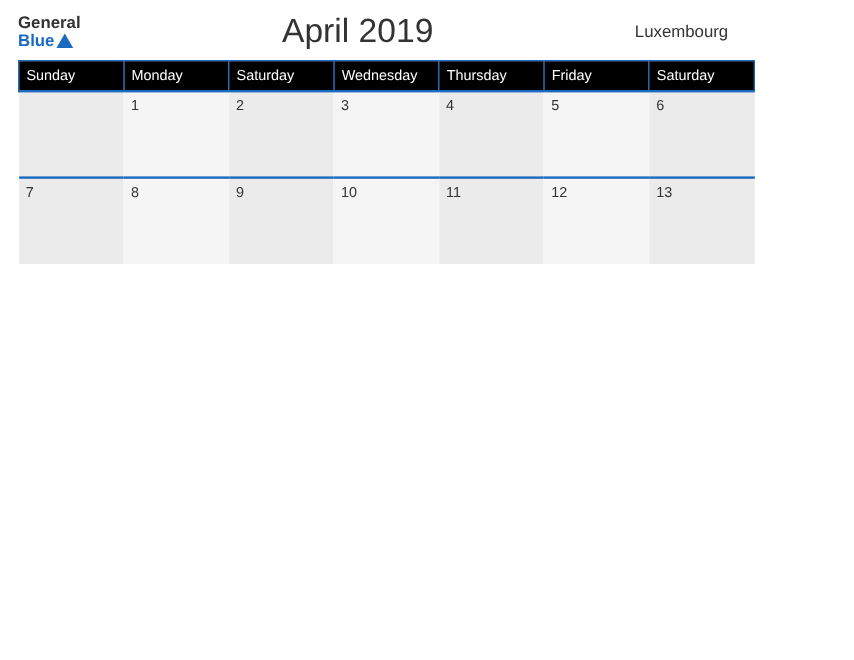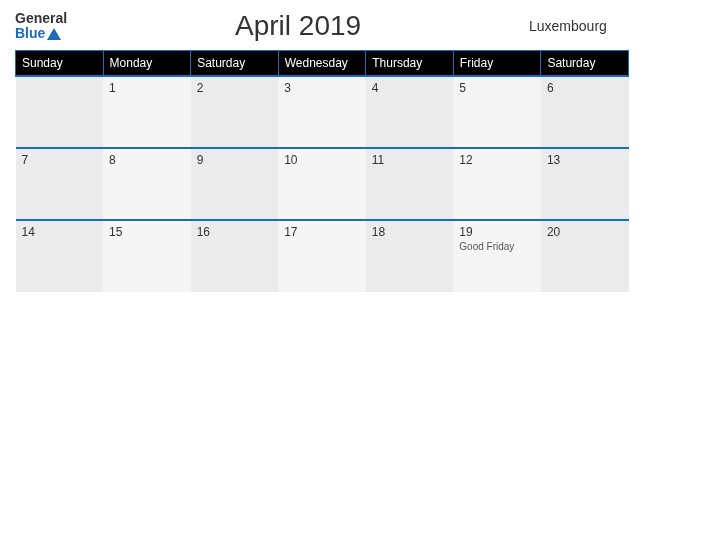--- a/index.html
+++ b/index.html
@@ -177,39 +177,15 @@
           <td>
             <span class="day-num">11</span>
           </td>
           <td>
             <span class="day-num">12</span>
           </td>
           <td>
             <span class="day-num">13</span>
           </td>
         </tr>
-        <tr>
-          <td>
-            <span class="day-num">14</span>
-          </td>
-          <td>
-            <span class="day-num">15</span>
-          </td>
-          <td>
-            <span class="day-num">16</span>
-          </td>
-          <td>
-            <span class="day-num">17</span>
-          </td>
-          <td>
-            <span class="day-num">18</span>
-          </td>
-          <td>
-            <span class="day-num">19</span>
-            <span class="day-event">Good Friday</span>
-          </td>
-          <td>
-            <span class="day-num">20</span>
-          </td>
-        </tr>
       </tbody>
   </table>
 </div>
 
 </body></html>

